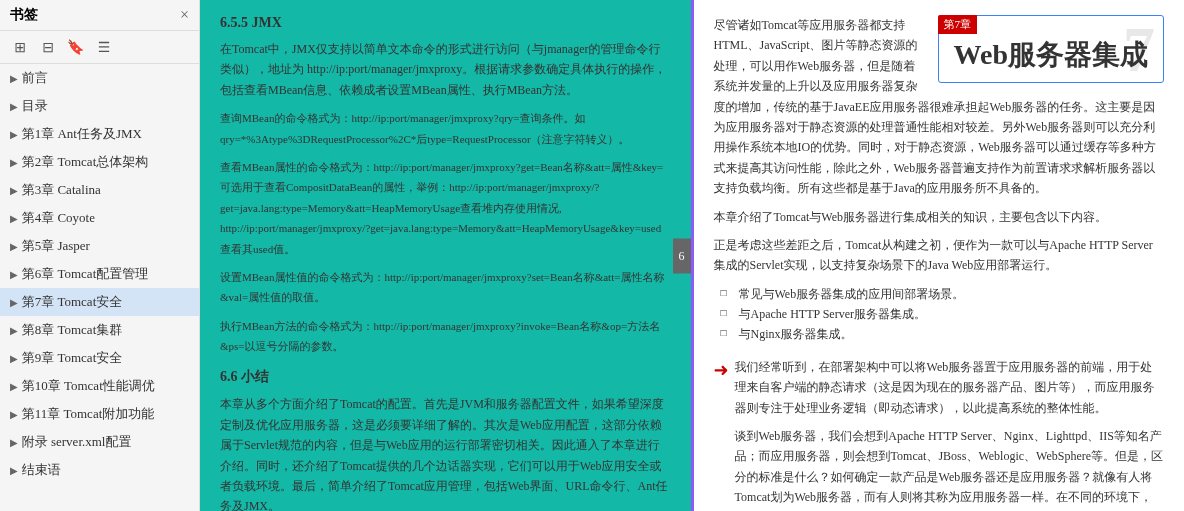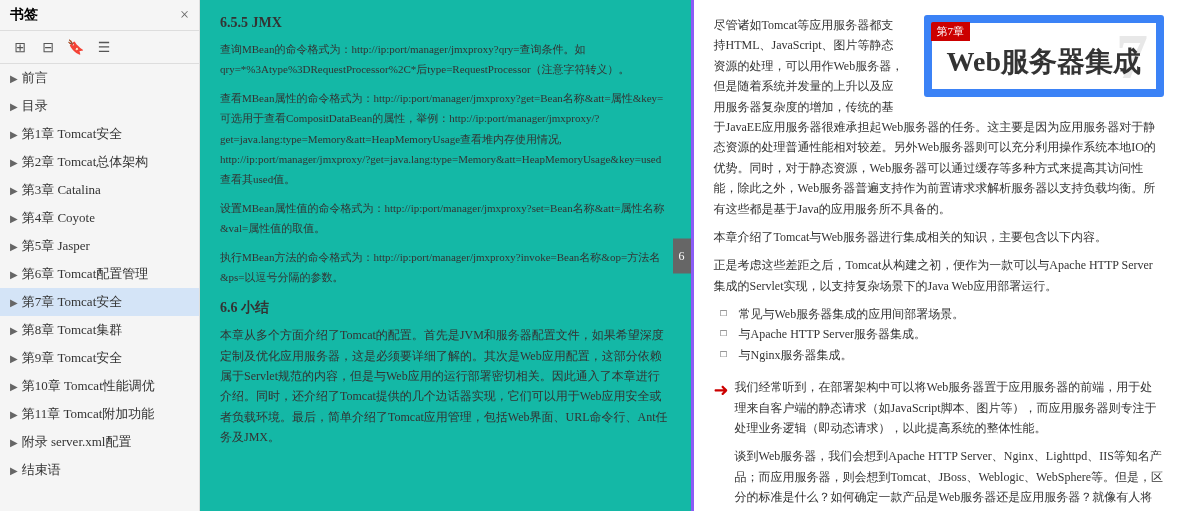--- a/index.html
+++ b/index.html
@@ -121,21 +121,21 @@
     <div class="nav-item">
       <span class="arrow">▶</span>
       <span>前言</span>
     </div>
     <div class="nav-item">
       <span class="arrow">▶</span>
       <span>目录</span>
     </div>
     <div class="nav-item">
       <span class="arrow">▶</span>
-      <span>第1章 Tomcat安全</span>
+      <span>第1章 Ant任务及JMX</span>
     </div>
     <div class="nav-item">
       <span class="arrow">▶</span>
       <span>第2章 Tomcat总体架构</span>
     </div>
     <div class="nav-item">
       <span class="arrow">▶</span>
       <span>第3章 Catalina</span>
     </div>
     <div class="nav-item">
@@ -179,20 +179,21 @@
       <span class="arrow">▶</span>
       <span>结束语</span>
     </div>
   </div>
 </div>
 
 <div id="main">
 
   <div id="left-page">
     <h3>6.5.5  JMX</h3>
+    <p>在Tomcat中，JMX仅支持以简单文本命令的形式进行访问（与jmanager的管理命令行类似），地址为 http://ip:port/manager/jmxproxy。根据请求参数确定具体执行的操作，包括查看MBean信息、依赖成者设置MBean属性、执行MBean方法。</p>
 
     <p>
       <span style="font-size:11px; color:#333;">查询MBean的命令格式为：http://ip:port/manager/jmxproxy?qry=查询条件。如qry=*%3Atype%3DRequestProcessor%2C*后type=RequestProcessor（注意字符转义）。</span>
     </p>
     <p>
       <span style="font-size:11px; color:#333;">查看MBean属性的命令格式为：http://ip:port/manager/jmxproxy?get=Bean名称&amp;att=属性&amp;key=可选用于查看CompositDataBean的属性，举例：http://ip:port/manager/jmxproxy/?get=java.lang:type=Memory&amp;att=HeapMemoryUsage查看堆内存使用情况, http://ip:port/manager/jmxproxy/?get=java.lang:type=Memory&amp;att=HeapMemoryUsage&amp;key=used查看其used值。</span>
     </p>
     <p>
       <span style="font-size:11px; color:#333;">设置MBean属性值的命令格式为：http://ip:port/manager/jmxproxy?set=Bean名称&amp;att=属性名称&amp;val=属性值的取值。</span>
     </p>
@@ -204,39 +205,39 @@
     <p>本章从多个方面介绍了Tomcat的配置。首先是JVM和服务器配置文件，如果希望深度定制及优化应用服务器，这是必须要详细了解的。其次是Web应用配置，这部分依赖属于Servlet规范的内容，但是与Web应用的运行部署密切相关。因此通入了本章进行介绍。同时，还介绍了Tomcat提供的几个边话器实现，它们可以用于Web应用安全或者负载环境。最后，简单介绍了Tomcat应用管理，包括Web界面、URL命令行、Ant任务及JMX。</p>
 
     <div style="position:absolute; right:0; top:50%; transform:translateY(-50%); background:#666; color:white; width:18px; padding:10px 2px; font-size:12px; text-align:center; cursor:pointer;">6</div>
   </div>
 
   <div id="right-page">
 
     <div style="display:flex; align-items:flex-start; margin-bottom:12px;">
       <div style="flex:1;">
 
-        <div style="float:right; border:8px solid #3b82f6; border-radius:3px; padding:8px 15px 8px 15px; margin-left:20px; margin-bottom:10px; position:relative; min-width:180px;">
+        <div style="float:right; border:1px solid #3b82f6; border-radius:3px; padding:8px 15px 8px 15px; margin-left:20px; margin-bottom:10px; position:relative; min-width:180px;">
           <div style="position:absolute; top:-1px; left:-1px; background:#cc0000; color:white; font-size:11px; padding:2px 6px; border-radius:2px 0 0 0;">第7章</div>
           <div style="font-size:28px; font-weight:bold; color:#333; margin-top:12px; position:relative; z-index:1;">Web服务器集成</div>
           <div style="position:absolute; right:8px; top:2px; font-size:64px; color:#e8e8e8; font-weight:bold; line-height:1; z-index:0;">7</div>
         </div>
         <p style="font-size:12px; line-height:1.7;">尽管诸如Tomcat等应用服务器都支持HTML、JavaScript、图片等静态资源的处理，可以用作Web服务器，但是随着系统并发量的上升以及应用服务器复杂度的增加，传统的基于JavaEE应用服务器很难承担起Web服务器的任务。这主要是因为应用服务器对于静态资源的处理普通性能相对较差。另外Web服务器则可以充分利用操作系统本地IO的优势。同时，对于静态资源，Web服务器可以通过缓存等多种方式来提高其访问性能，除此之外，Web服务器普遍支持作为前置请求求解析服务器以支持负载均衡。所有这些都是基于Java的应用服务所不具备的。</p>
         <p style="font-size:12px; line-height:1.7;">本章介绍了Tomcat与Web服务器进行集成相关的知识，主要包含以下内容。</p>
         <p style="font-size:12px; line-height:1.7;">正是考虑这些差距之后，Tomcat从构建之初，便作为一款可以与Apache HTTP Server集成的Servlet实现，以支持复杂场景下的Java Web应用部署运行。</p>
         <ul class="bullet-list">
           <li>常见与Web服务器集成的应用间部署场景。</li>
           <li>与Apache HTTP Server服务器集成。</li>
           <li>与Nginx服务器集成。</li>
         </ul>
       </div>
     </div>
 
 
     <div style="display:flex; align-items:flex-start; margin-bottom:6px;">
       <span style="color:#cc0000; font-size:18px; margin-right:6px; margin-top:2px; flex-shrink:0;">➜</span>
       <div>
-        <p style="font-size:12px; line-height:1.7;">我们经常听到，在部署架构中可以将Web服务器置于应用服务器的前端，用于处理来自客户端的静态请求（如JavaScript脚本、图片等），而应用服务器则专注于处理业务逻辑（即动态请求），以此提高系统的整体性能。</p>
+        <p style="font-size:12px; line-height:1.7;">我们经常听到，在部署架构中可以将Web服务器置于应用服务器的前端，用于处理来自客户端的静态请求（这是因为现在的服务器产品、图片等），而应用服务器则专注于处理业务逻辑（即动态请求），以此提高系统的整体性能。</p>
         <p style="font-size:12px; line-height:1.7;">谈到Web服务器，我们会想到Apache HTTP Server、Nginx、Lighttpd、IIS等知名产品；而应用服务器，则会想到Tomcat、JBoss、Weblogic、WebSphere等。但是，区分的标准是什么？如何确定一款产品是Web服务器还是应用服务器？就像有人将Tomcat划为Web服务器，而有人则将其称为应用服务器一样。在不同的环境下，这两个结论都是正确的。这是因为现在的服务器产品，尤其是应用服务器，已经包含了Web服务器的功能（Web也是应用程序的一类），因此两者之间产生了模糊。</p>
       </div>
     </div>
   </div>
 
 </div>
 
 </body></html>

